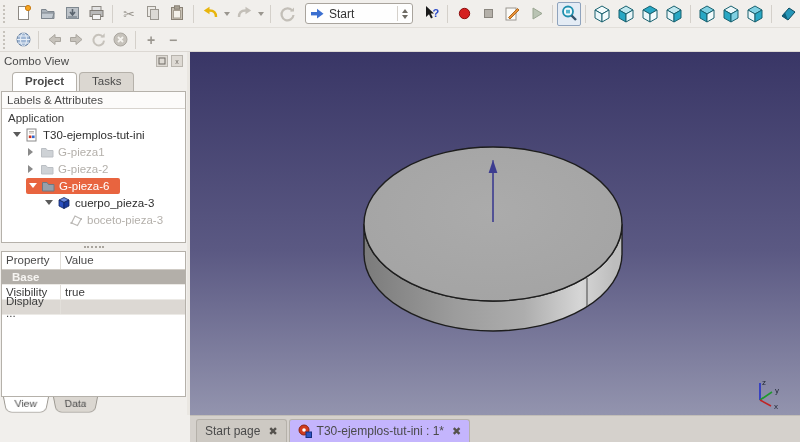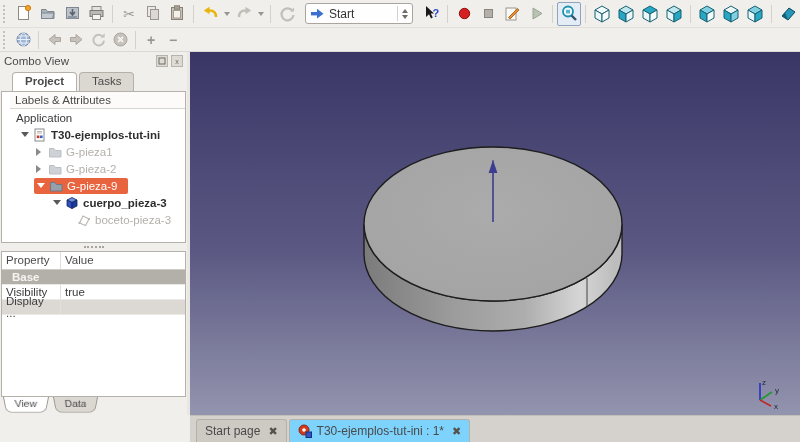--- a/index.html
+++ b/index.html
@@ -33,30 +33,30 @@
 
   
   .dock-head { height:18px; display:flex; align-items:center; padding:0 4px; }
   .dock-title { flex:1; font-size:11.5px; color:#4a4a4a; }
   .dockbtn { width:12px; height:12px; border:1px solid #b8b4ad; background:#dedad4; margin-left:3px;
     display:flex; align-items:center; justify-content:center; font-size:7px; color:#6f6b64; }
   .ptabs { display:flex; padding:2px 2px 0 4px; height:21px; }
   .ptab { padding:2px 12px 3px; font-size:11.5px; border:1px solid #b5b1aa; border-bottom:none;
     border-radius:4px 4px 0 0; background:#dbd7d1; color:#4a4a4a; margin-right:2px; }
   .ptab.active { background:#ffffff; font-weight:bold;margin-left:8px; }
-  .treebox { background:#ffffff; border:1px solid #b5b1aa; margin:0 1px; height:152px; overflow:hidden;padding-left:8px; }
+  .treebox { background:#ffffff; border:1px solid #b5b1aa; margin:0 1px; height:152px; overflow:hidden; }
   .treehdr { height:17px; line-height:17px; padding-left:5px; border-bottom:1px solid #d8d4cf; font-size:11.5px; color:#4a4a4a; background:#fcfbfa; }
   .trow { height:17px; display:flex; align-items:center; font-size:11.5px; white-space:nowrap; }
   .trow .sel { background:#e8643f; color:#ffffff; border-radius:2px; padding:1px 10px 1px 0; display:flex; align-items:center; }
   .exp-d { width:0;height:0;border-left:4px solid transparent;border-right:4px solid transparent;border-top:5px solid #5a5a5a; margin:0 3px; flex:0 0 8px;}
   .exp-r { width:0;height:0;border-top:4px solid transparent;border-bottom:4px solid transparent;border-left:5px solid #8a8a8a; margin:0 4px 0 2px; flex:0 0 7px;}
   .exp-n { width:8px; flex:0 0 8px; }
   .ticon { width:14px; height:14px; margin:0 4px 0 1px; flex:0 0 14px; }
   .dim { color:#b4b0ab; }
-  .bold { font-weight:bold; color:#2e2e2e; }
+  .bold { font-weight:normal; color:#2e2e2e; }
 
   .hsplit { height:8px; display:flex; align-items:center; justify-content:center; }
   .hsplit b { width:20px; border-top:2px dotted #a8a49d; }
 
   
   .propbox { background:#ffffff; border:1px solid #b5b1aa; margin:0 1px; flex:1; display:flex; flex-direction:column; }
   .phead { display:flex; height:18px; border-bottom:1px solid #cfcbc5; font-size:11.5px; color:#4a4a4a; }
   .phead div { padding:2px 4px; }
   .pc1 { width:59px; border-right:1px solid #e2dfda; }
   .prow { display:flex; height:15px; font-size:11.5px; border-bottom:1px solid #eceae6; align-items:center;}
@@ -70,21 +70,21 @@
   .stabs { height:18px; display:flex; padding-left:3px; align-items:stretch; }
   .stab { font-size:11px; padding:1px 10px 2px; border:1px solid #9a968f; border-top:none;
     border-radius:0 0 7px 7px; background:#dbd7d1; color:#4a4a4a; margin-right:4px; transform:perspective(8px) rotateX(-4deg); transform-origin:top;}
   .stab.active { background:#ffffff; }
 
   
   .mdibar { height:27px; margin-left:190px; background:#d5d1cc; border-top:1px solid #c2beb8;
     display:flex; align-items:flex-end; padding-left:6px; }
   .mtab { height:23px; display:flex; align-items:center; padding:0 8px; font-size:12px; color:#4a4a4a;
     border:1px solid #b5b1aa; border-bottom:none; border-radius:3px 3px 0 0; background:#cdc9c3; margin-right:2px;}
-  .mtab.active { background:#7dd3fc; }
+  .mtab.active { background:#c4b5fd; }
   .mtab .x { font-size:11px; font-weight:bold; color:#55524d; margin-left:8px; }
   .mtab .fcicon { margin-right:5px; }
 
   
   .axiswidget { position:absolute; right:14px; bottom:6px; }
 </style>
 </head>
 <body>
 
 <div class="toolbar1">
@@ -376,21 +376,21 @@
           </svg>
         <span class="dim">G-pieza-2</span>
       </div>
 
       <div class="trow" style="padding-left:24px">
         <span class="sel">
           <span class="exp-d" style="border-top-color:#ffffff"></span>
           <svg class="ticon">
               <path d="M1.5 3.5 h4.5 l1.5 2 h5.5 v6.5 h-11.5 z" fill="#97a0aa" stroke="#6f7882"></path>
             </svg>
-          <span>G-pieza-9</span>
+          <span>G-pieza-6</span>
         </span>
       </div>
 
       <div class="trow" style="padding-left:40px">
         <span class="exp-d"></span>
         <svg class="ticon">
             <g stroke="#12255e" stroke-width=".8">
               <path d="M7 1.5 L12 4 L7 6.5 L2 4 Z" fill="#6d8ce0"></path>
               <path d="M2 4 L7 6.5 V12.5 L2 10 Z" fill="#2b50c0"></path>
               <path d="M7 6.5 L12 4 V10 L7 12.5 Z" fill="#1a3a9e"></path>

